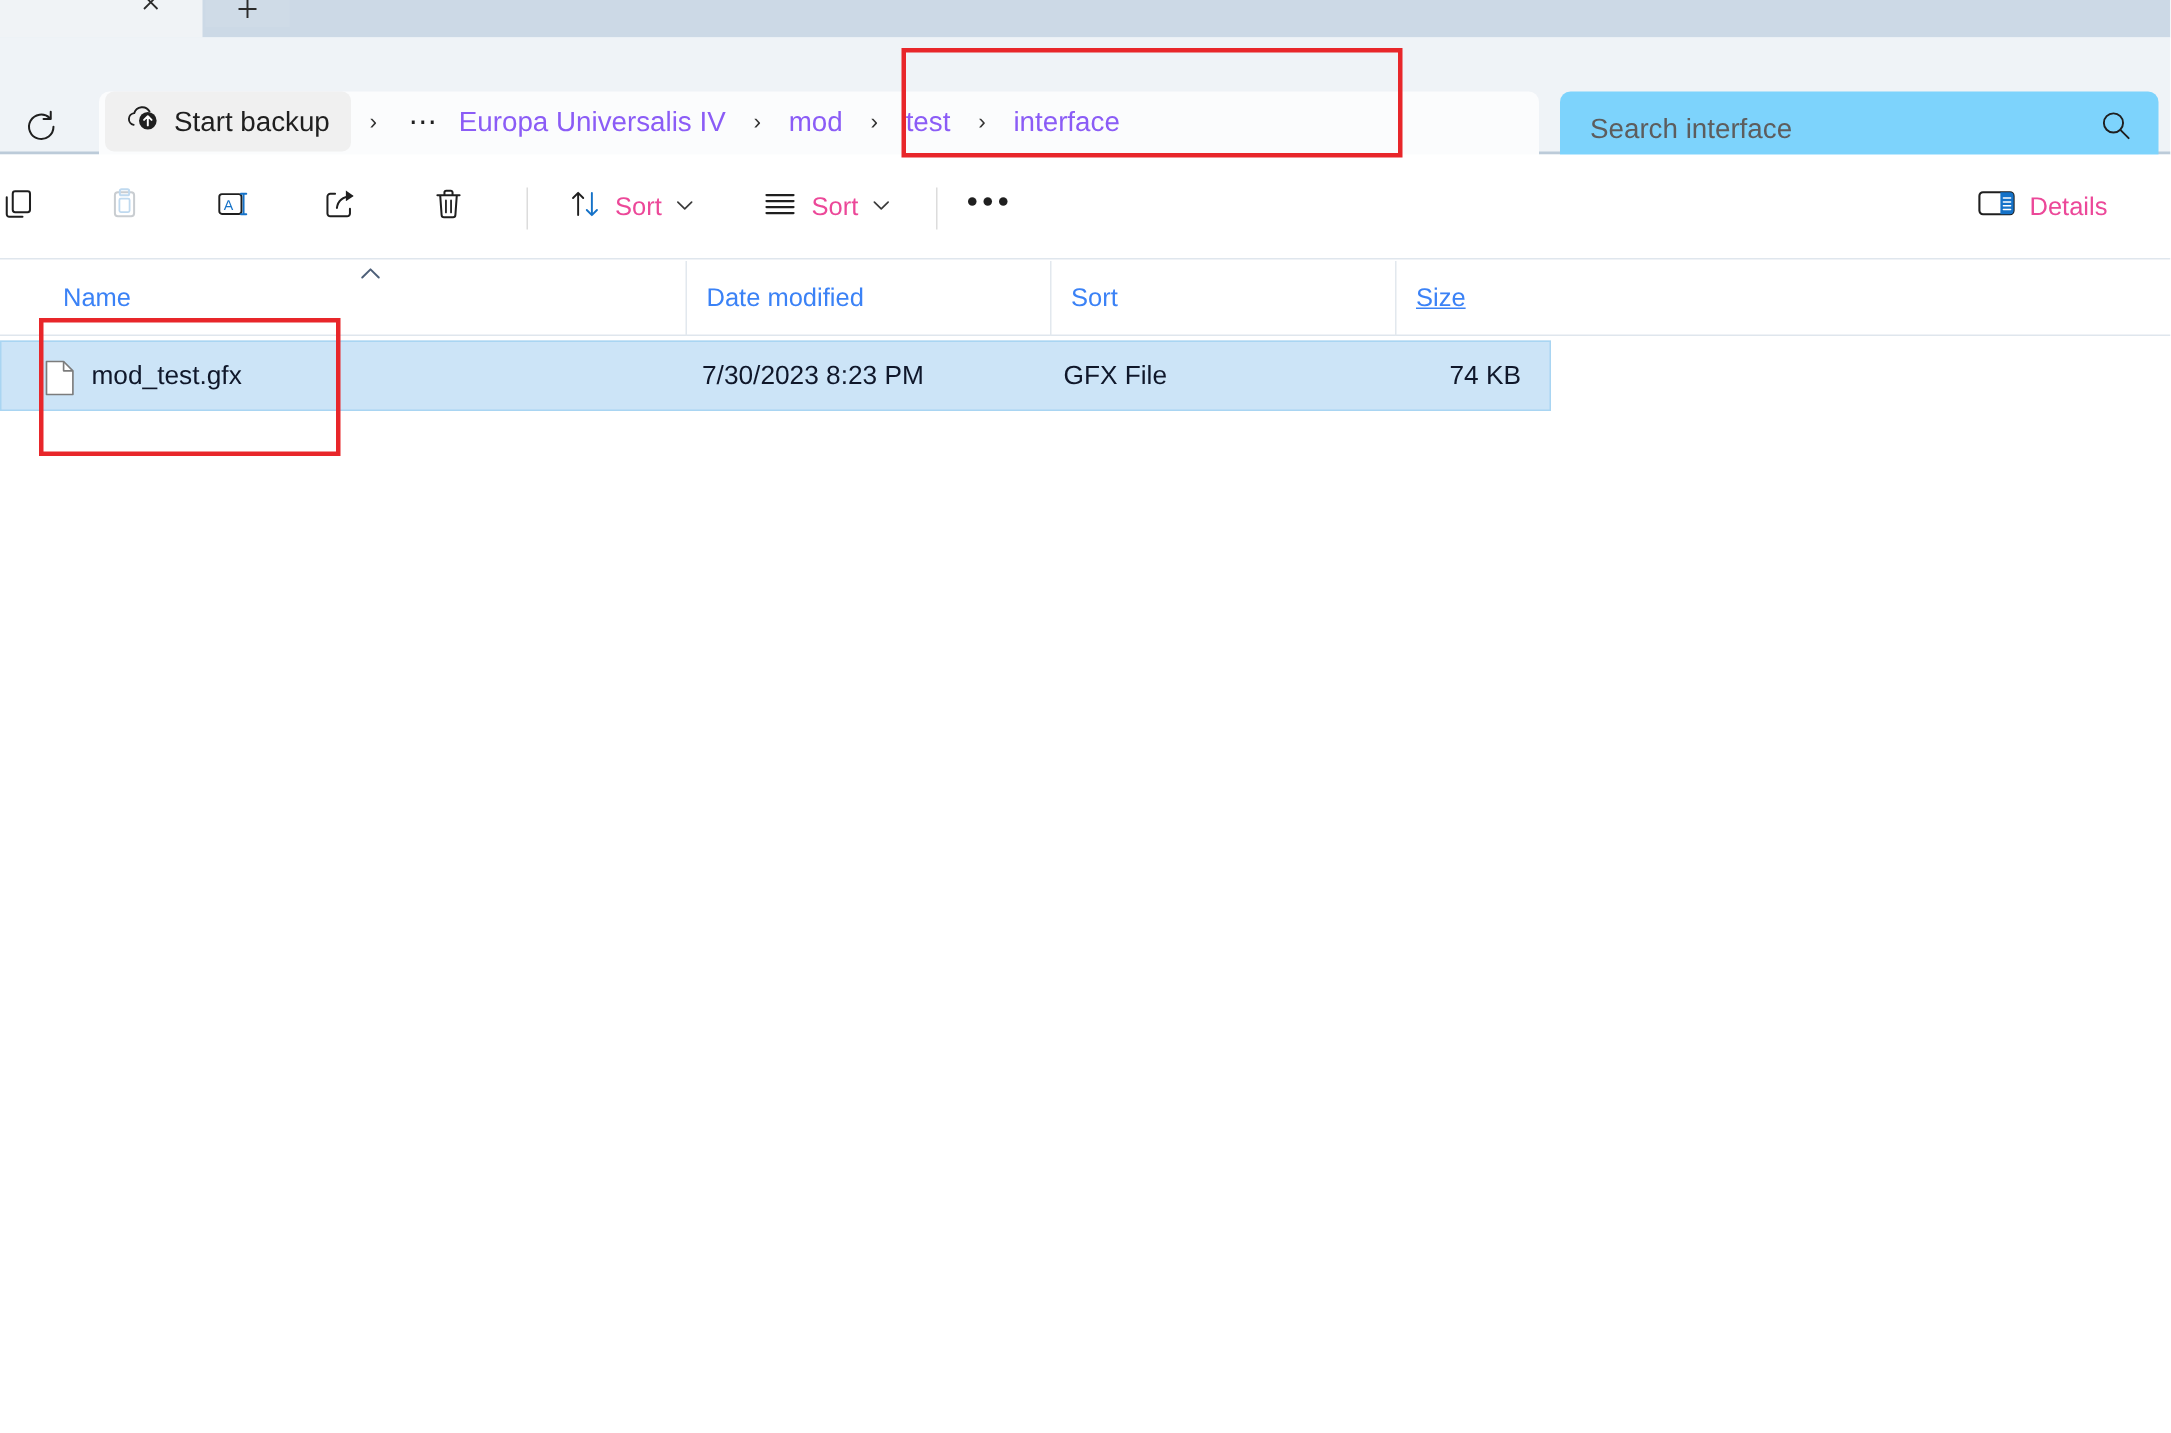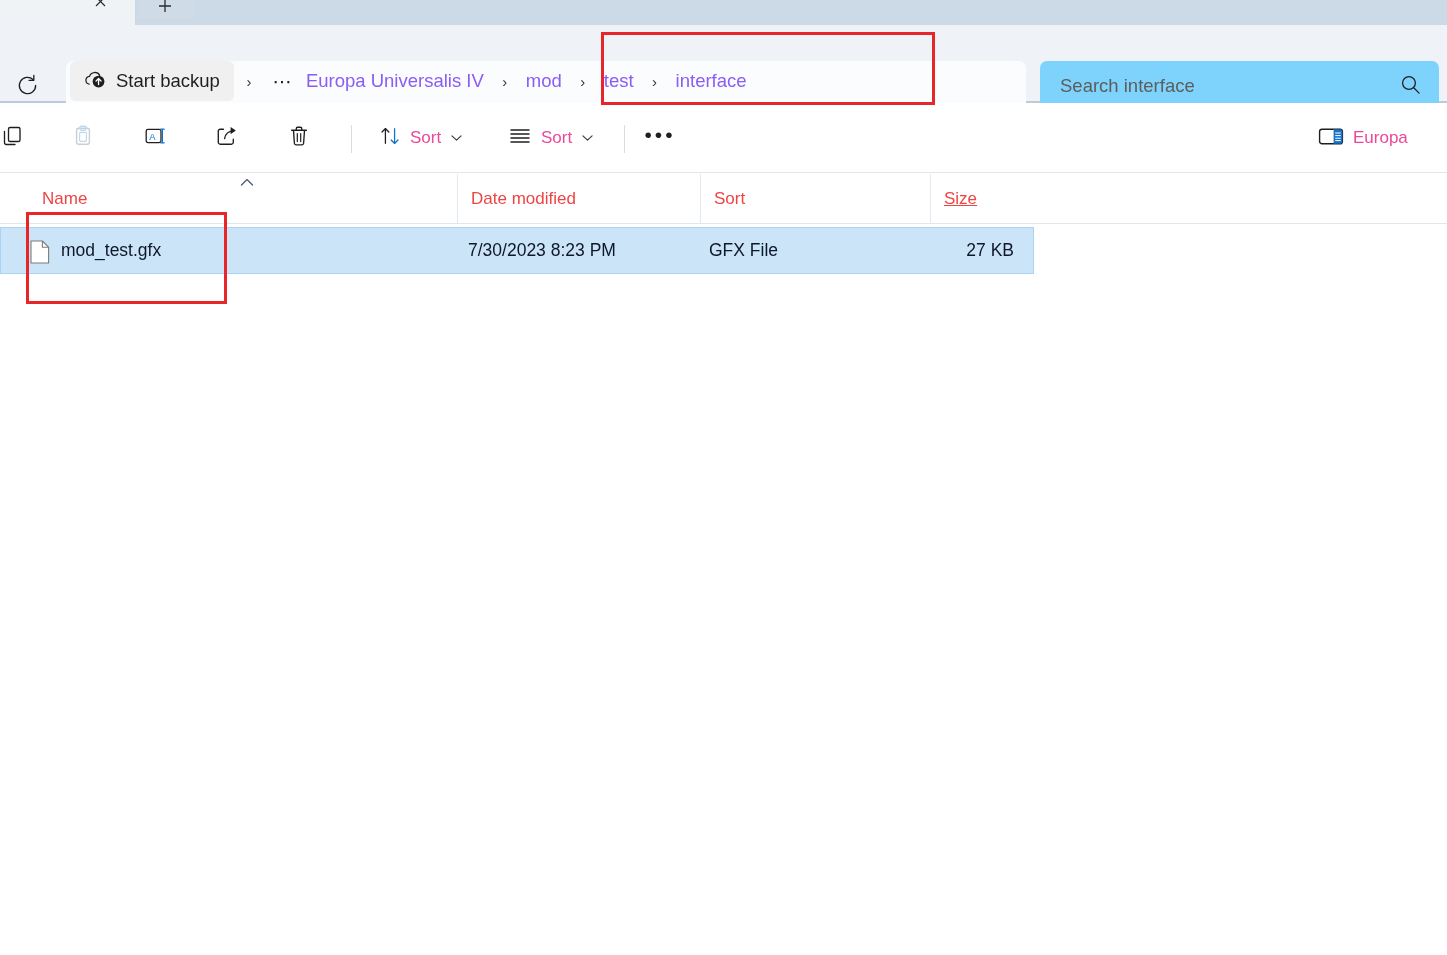--- a/index.html
+++ b/index.html
@@ -137,21 +137,21 @@
   
   .colheader {
     position: absolute; left: 0; top: 174px;
     width: 1447px; height: 50px;
     background: #ffffff;
     border-bottom: 1px solid #dfe6ed;
   }
   .col {
     position: absolute; top: 0; height: 50px;
     display: flex; align-items: center;
-    font-size: 17px; color: #ef4444;
+    font-size: 17px; color: #3b82f6;
     border-left: 1px solid #e2e8ee;
     padding-left: 13px;
   }
   .col.first { border-left: none; padding-left: 42px; }
   .sort-caret {
     position: absolute; top: 176px; left: 239px;
     width: 16px; height: 12px;
     color: #4e6079; font-size: 12px;
     display: flex; align-items: center; justify-content: center;
   }
@@ -349,21 +349,21 @@
     </div>
 
     <div class="tb-btn" style="left:1308px;padding:0 10px;">
       <span>
         <svg width="26" height="21" viewBox="0 0 26 21" aria-hidden="true">
           <rect x="1.6" y="3.2" width="22.8" height="14.6" rx="2.4" stroke="#1f1f1f" stroke-width="1.4" fill="none"></rect>
           <path d="M15.6 3.2 V17.8 H22 A2.4 2.4 0 0 0 24.4 15.4 V5.6 A2.4 2.4 0 0 0 22 3.2 Z" fill="#1572c8"></path>
           <path d="M17.6 7 H22.4 M17.6 9.6 H22.4 M17.6 12.2 H22.4 M17.6 14.6 H22.4" stroke="#ffffff" stroke-width="1" stroke-linecap="round"></path>
         </svg>
       </span>
-      <span class="tb-label">Europa</span>
+      <span class="tb-label">Details</span>
     </div>
   </div>
 
   <div class="colheader">
     <div class="col first" style="left:0px;width:457px;">
       <span>Name</span>
     </div>
     <div class="col" style="left:457px;width:243px;">
       <span>Date modified</span>
     </div>
@@ -384,20 +384,20 @@
     <div class="row">
       <span class="file-icon">
         <svg width="20" height="24" viewBox="0 0 20 24" aria-hidden="true">
           <path d="M1 1 H12.4 L18.6 7.2 V23 H1 Z" fill="#ffffff" stroke="#7c7c7c" stroke-width="1.1" stroke-linejoin="round"></path>
           <path d="M12.4 1 V7.2 H18.6" fill="none" stroke="#7c7c7c" stroke-width="1.1" stroke-linejoin="round"></path>
         </svg>
       </span>
       <span class="cell" style="left:60px;">mod_test.gfx</span>
       <span class="cell" style="left:467px;">7/30/2023 8:23 PM</span>
       <span class="cell" style="left:708px;">GFX File</span>
-      <span class="cell num" style="left:893px;width:120px;text-align:right;">27 KB</span>
+      <span class="cell num" style="left:893px;width:120px;text-align:right;">74 KB</span>
     </div>
   </div>
 
   <div class="redbox" style="left:601px;top:32px;width:334px;height:73px;"></div>
   <div class="redbox" style="left:26px;top:212px;width:201px;height:92px;"></div>
 
 </div>
 
 </body></html>

